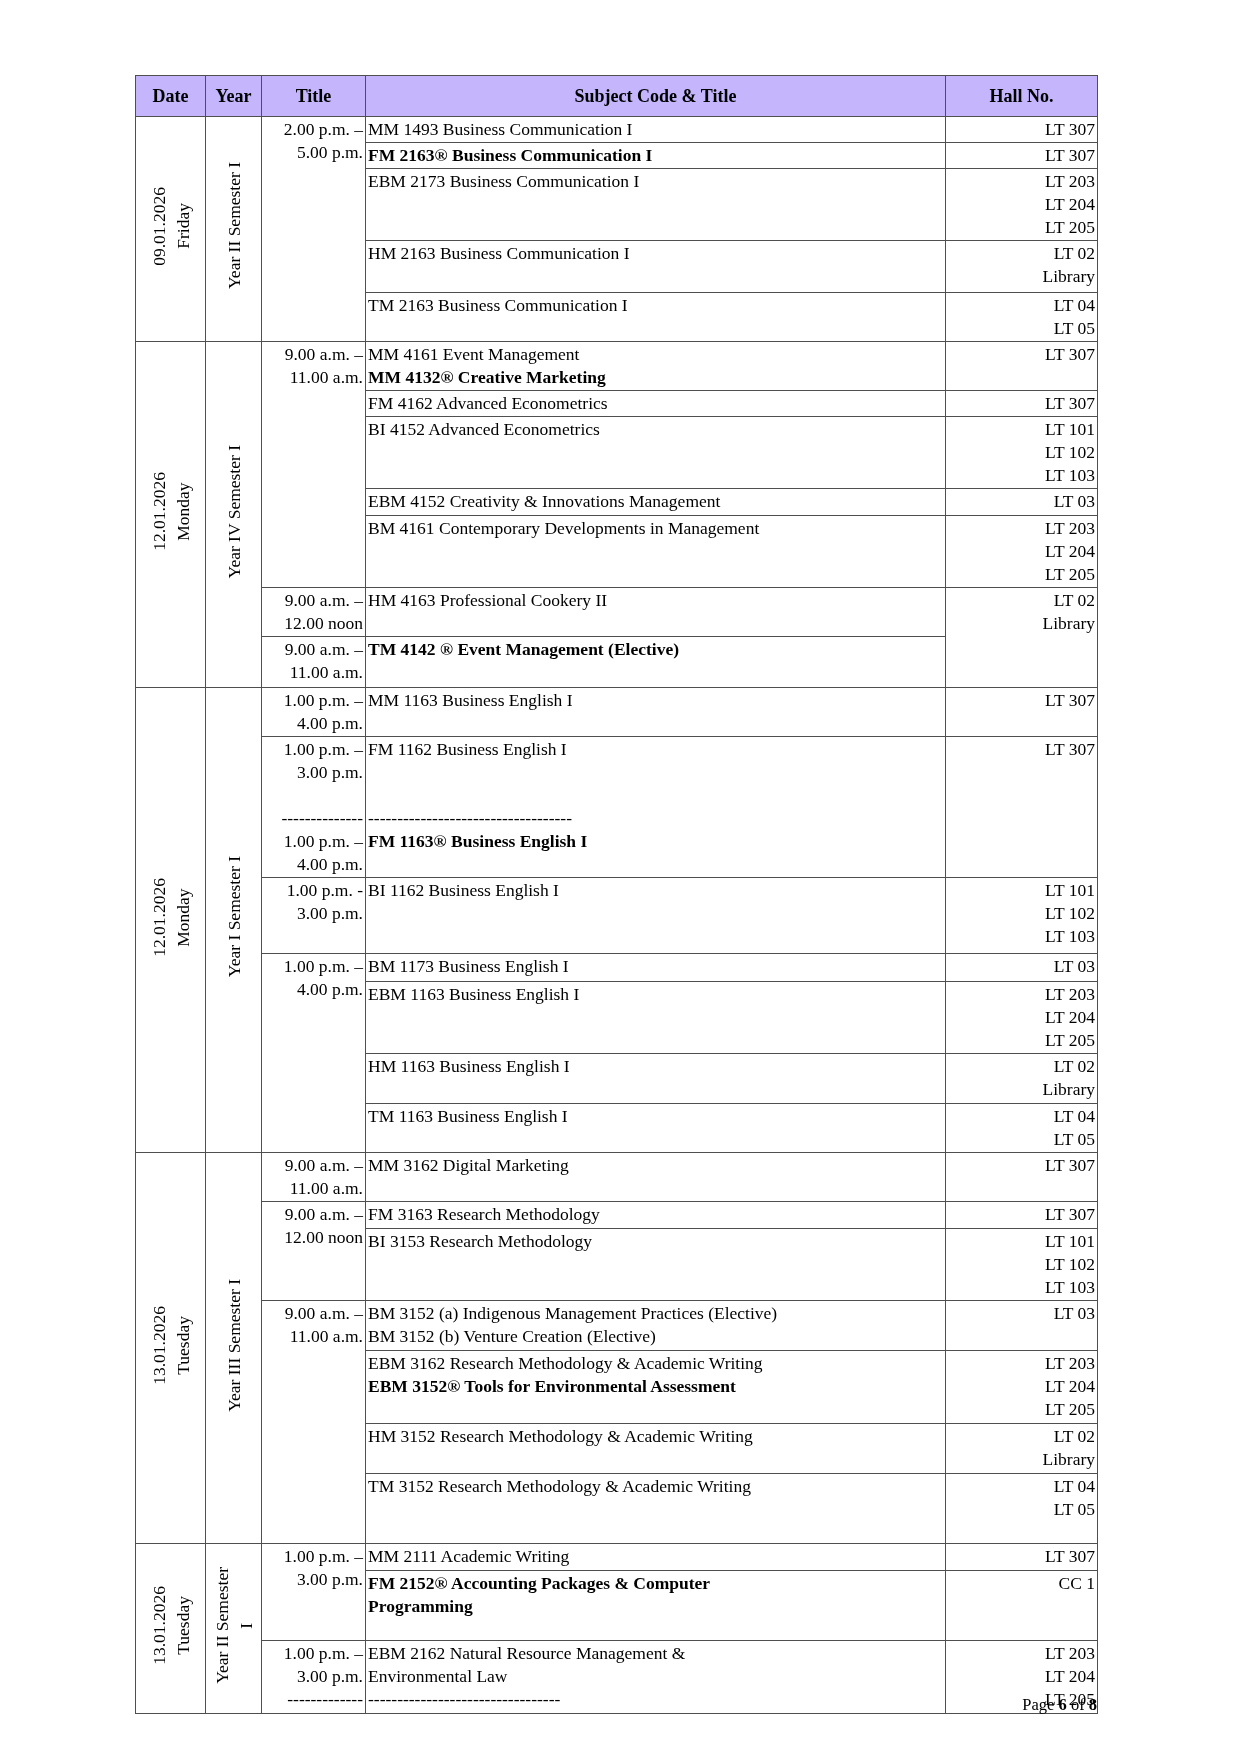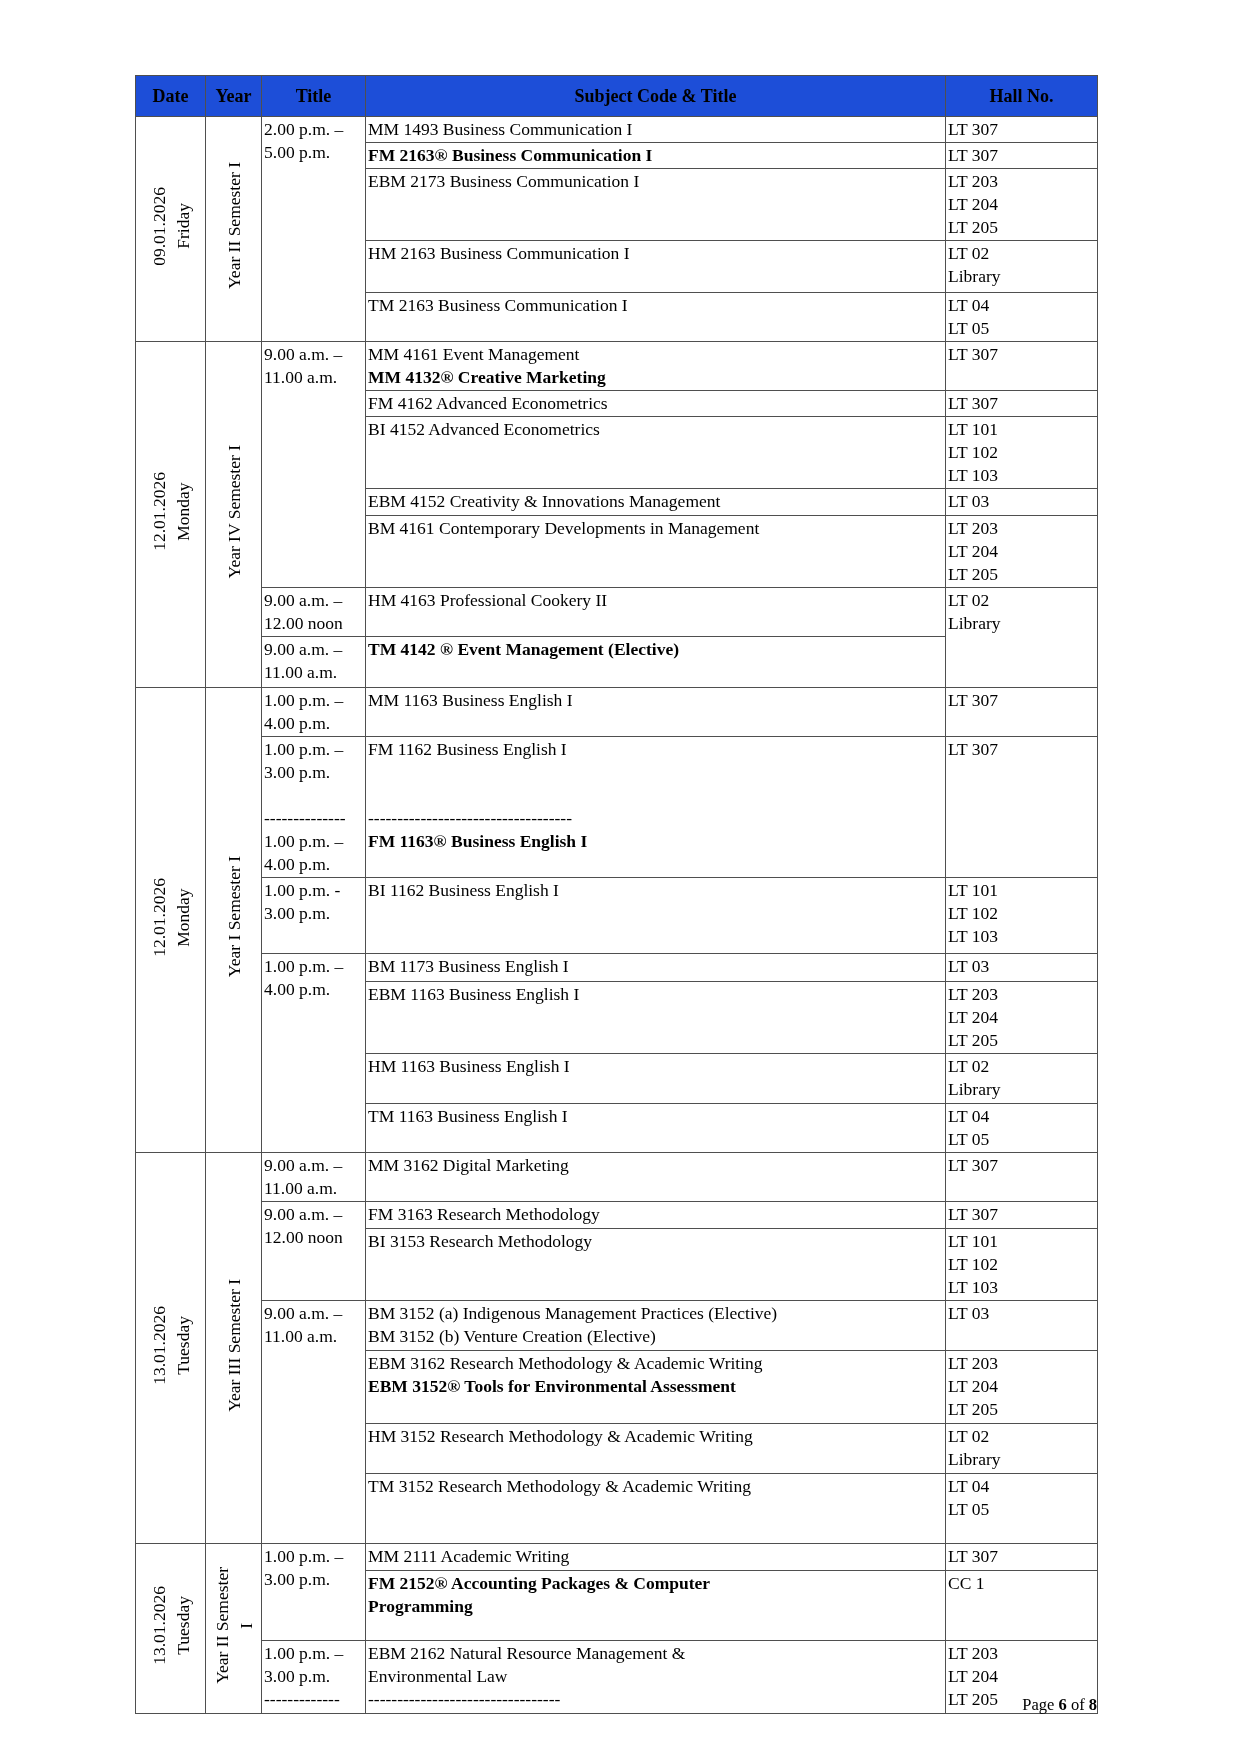--- a/index.html
+++ b/index.html
@@ -14,27 +14,27 @@
   table.timetable col.c-year{width:56px;}
   table.timetable col.c-time{width:104px;}
   table.timetable col.c-subject{width:580px;}
   table.timetable col.c-hall{width:152px;}
   table.timetable th, table.timetable td{
     border:1.5px solid #4f4f4f;
     padding:1px 2px;
     overflow:hidden;
   }
   table.timetable th{
-    background:#1d4ed8;
+    background:#c4b5fd;
     font-weight:bold;text-align:center;vertical-align:middle;
     height:38px;font-size:18px;
   }
-  td.time-cell{vertical-align:top;text-align:left;}
+  td.time-cell{vertical-align:top;text-align:right;}
   td.subject-cell{vertical-align:top;text-align:left;padding-left:9px;}
-  td.hall-cell{vertical-align:top;text-align:left;margin-top:35px;}
+  td.hall-cell{vertical-align:top;text-align:right;margin-top:35px;}
   td.rot-cell{vertical-align:middle;text-align:center;padding:0;}
   .rot{display:inline-block;writing-mode:vertical-rl;transform:rotate(180deg);line-height:24px;}
   .rot div{text-align:center;}
   .bold{font-weight:bold;}
   .footer{
     position:absolute;right:144px;top:1695px;
     font-size:16.5px;font-family:"Liberation Serif","DejaVu Serif",serif;
   }
 </style>
 </head>

